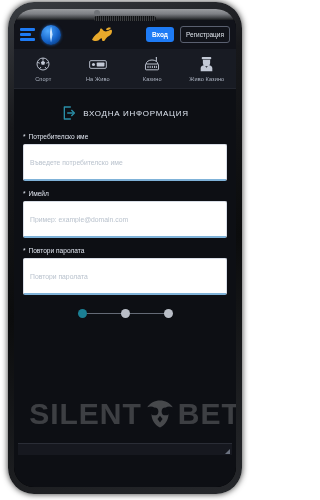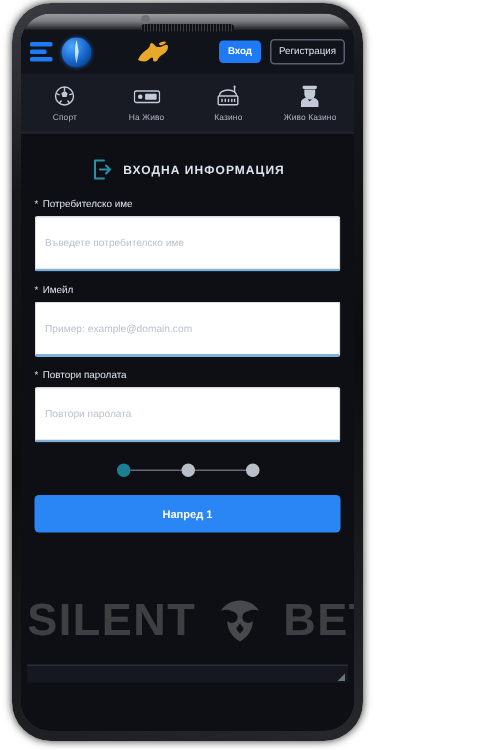--- a/index.html
+++ b/index.html
@@ -115,21 +115,21 @@
   }
   .cat-lb { font-size: 5.6px; color: #aeb5c3; letter-spacing: .1px; }
 
   
   .form-wrap { padding: 10px 9px 0; }
   .form-title {
     display: flex; align-items: center; justify-content: center;
     gap: 6px; margin: 6px 0 12px;
   }
   .form-title .t {
-    color: #dce3ee; font-size: 8px; letter-spacing: .7px; font-weight: bold;
+    color: #dce3ee; font-size: 8px; letter-spacing: .7px; font-weight: normal;
   }
   .login-icon { color: #2a8fa8; display: flex; }
 
   .field { margin-bottom: 9px; }
   .lbl { font-size: 6.6px; color: #dfe4ee; margin-bottom: 4px; }
   .lbl .req { color: #dfe4ee; margin-right: 1px; }
   .hint {
     font-size: 5.6px; color: #8e96a6; line-height: 1.5;
     margin: -1px 0 4px;
   }
@@ -179,21 +179,21 @@
 
   
   .watermark {
     position: absolute; left: 0; right: 0; top: 372px;
     height: 44px; display: flex; align-items: center; justify-content: center;
     pointer-events: none; z-index: 30;
   }
   .wm-text {
     font-size: 30px; font-weight: bold; letter-spacing: 1px;
     color: rgba(255,255,255,.20);
-    display: flex; align-items: center; gap: 12px;
+    display: flex; align-items: center; gap: 1px;
     font-family: "Liberation Sans", sans-serif;
     margin-left: 20px;
   }
   .wm-owl { width: 34px; height: 30px; opacity: .24; }
 </style>
 </head>
 <body>
 
 <div class="stage">
   <div class="phone">
@@ -311,21 +311,20 @@
           </div>
 
           <div class="steps">
             <span class="dot active"></span>
             <span class="bar"></span>
             <span class="dot"></span>
             <span class="bar"></span>
             <span class="dot"></span>
           </div>
 
-          <button class="submit">Напред 1</button>
         </div>
 
         <div class="watermark">
           <span class="wm-text">
             <span>SILENT</span>
             <svg class="wm-owl" viewBox="0 0 40 34" fill="#ffffff">
               <path d="M20 1c6 0 12 3 15 8-3-1-6-1-8 0 2 2 3 5 3 8 0 7-4 13-10 16-6-3-10-9-10-16 0-3 1-6 3-8-2-1-5-1-8 0 3-5 9-8 15-8z"></path>
               <circle cx="13.5" cy="14" r="4.6" fill="#0d0f14"></circle>
               <circle cx="26.5" cy="14" r="4.6" fill="#0d0f14"></circle>
               <path d="M20 19l3 4-3 4-3-4z" fill="#0d0f14"></path>

